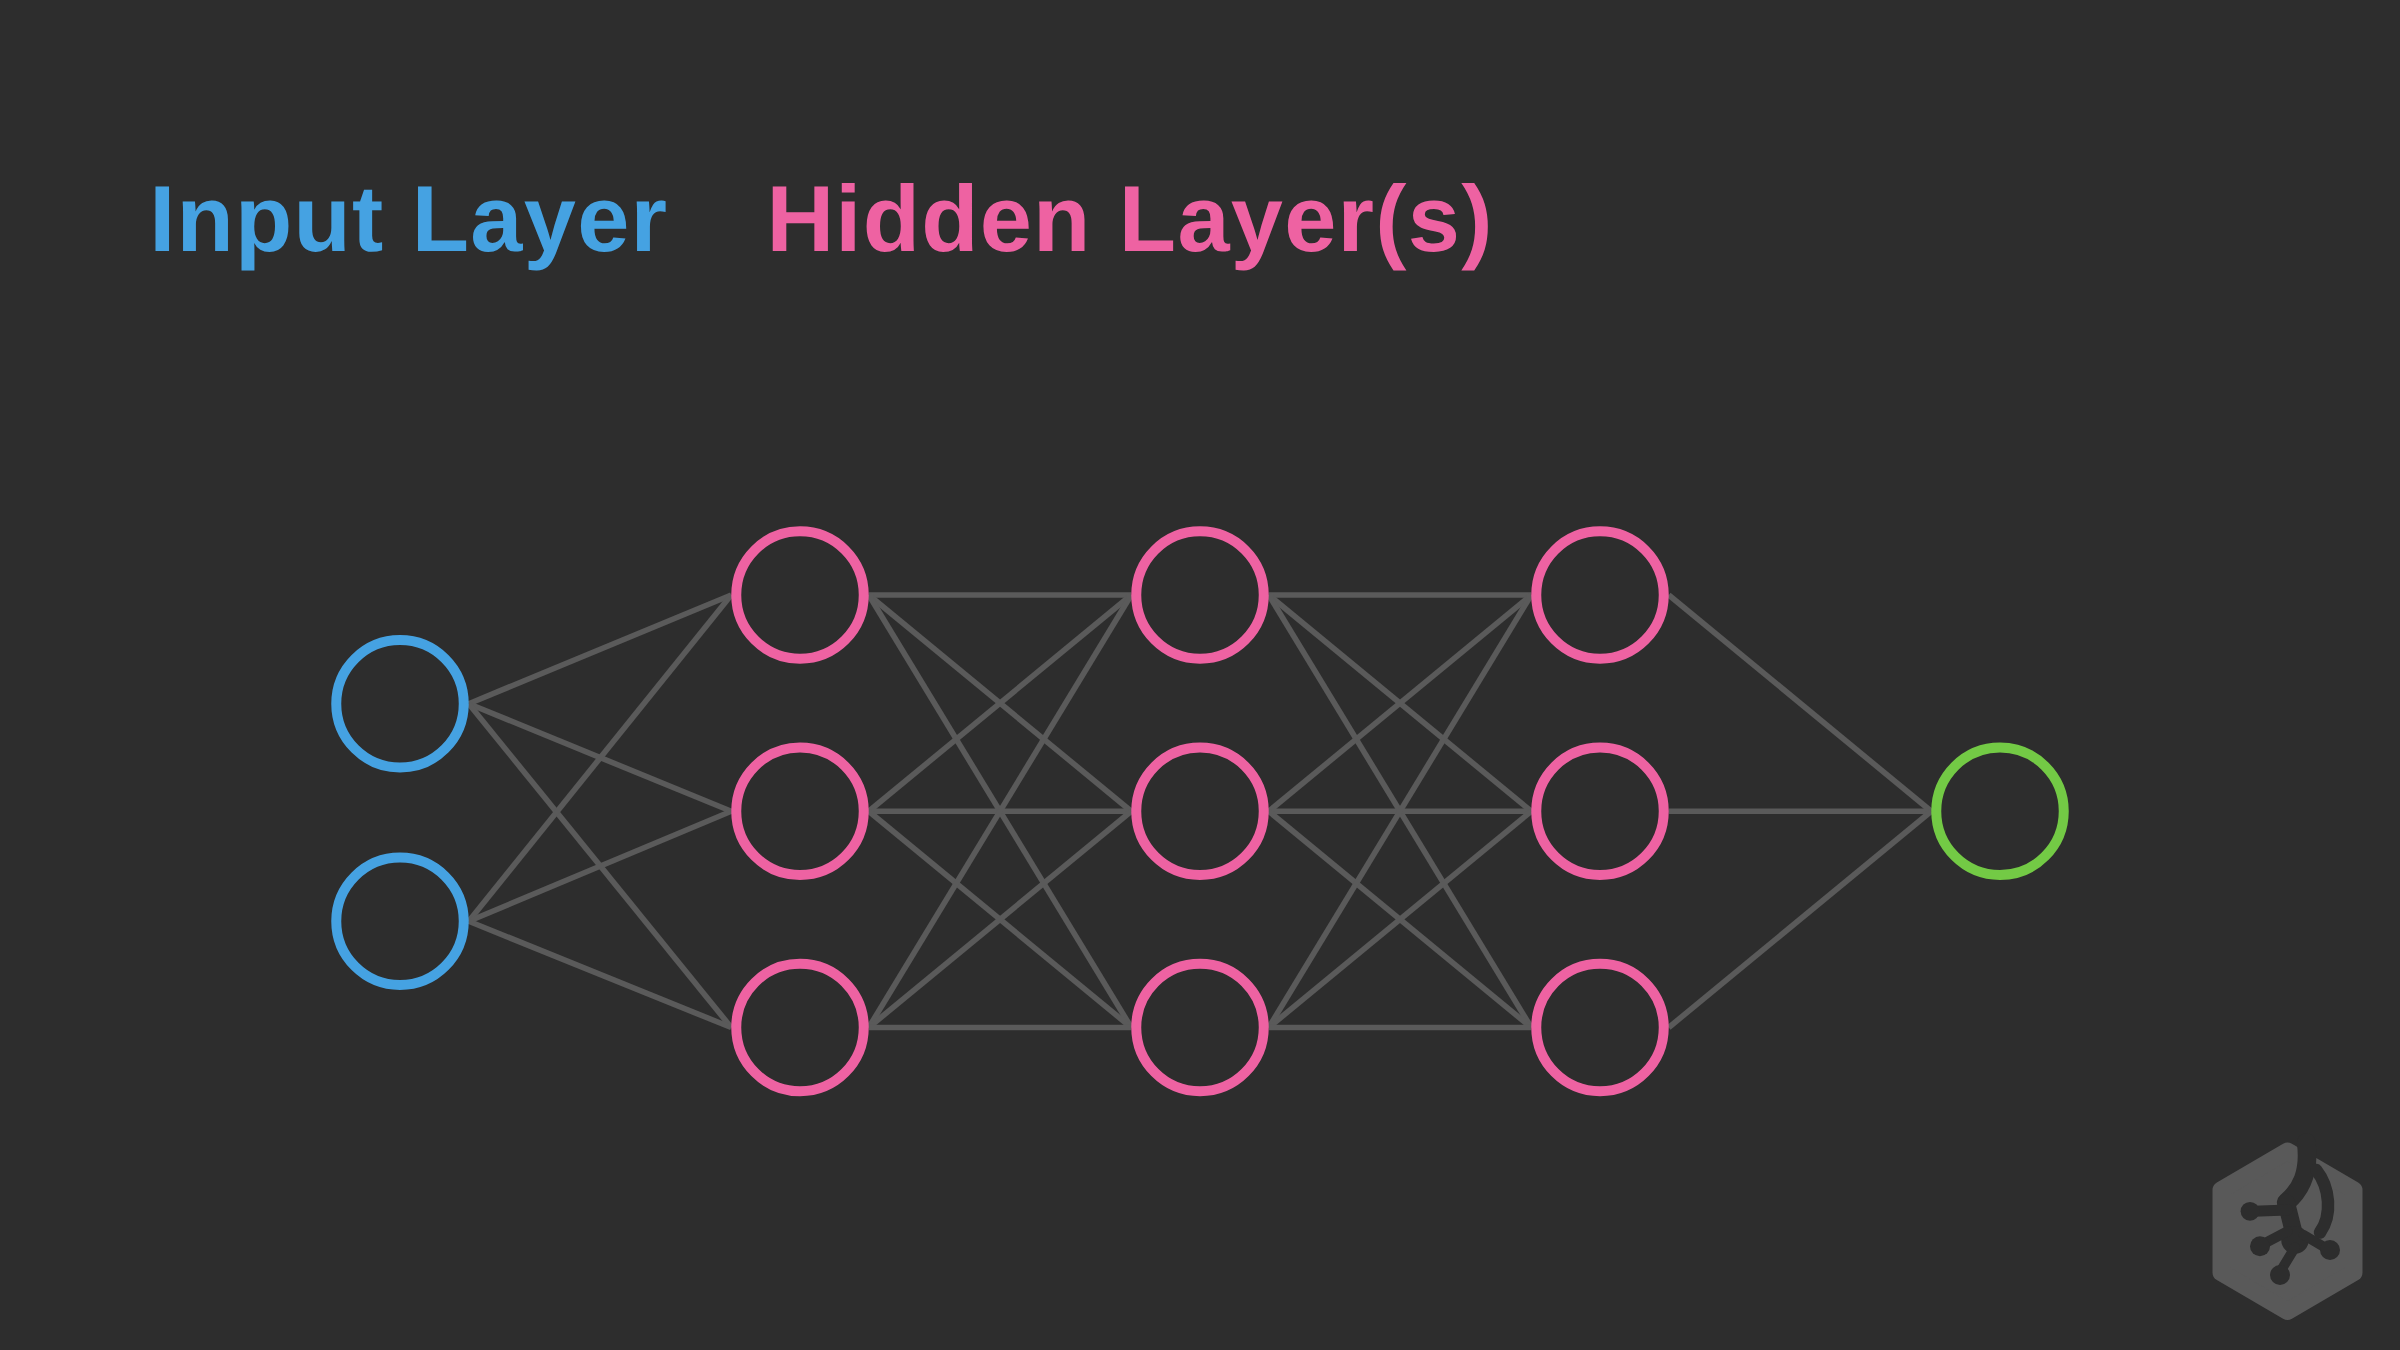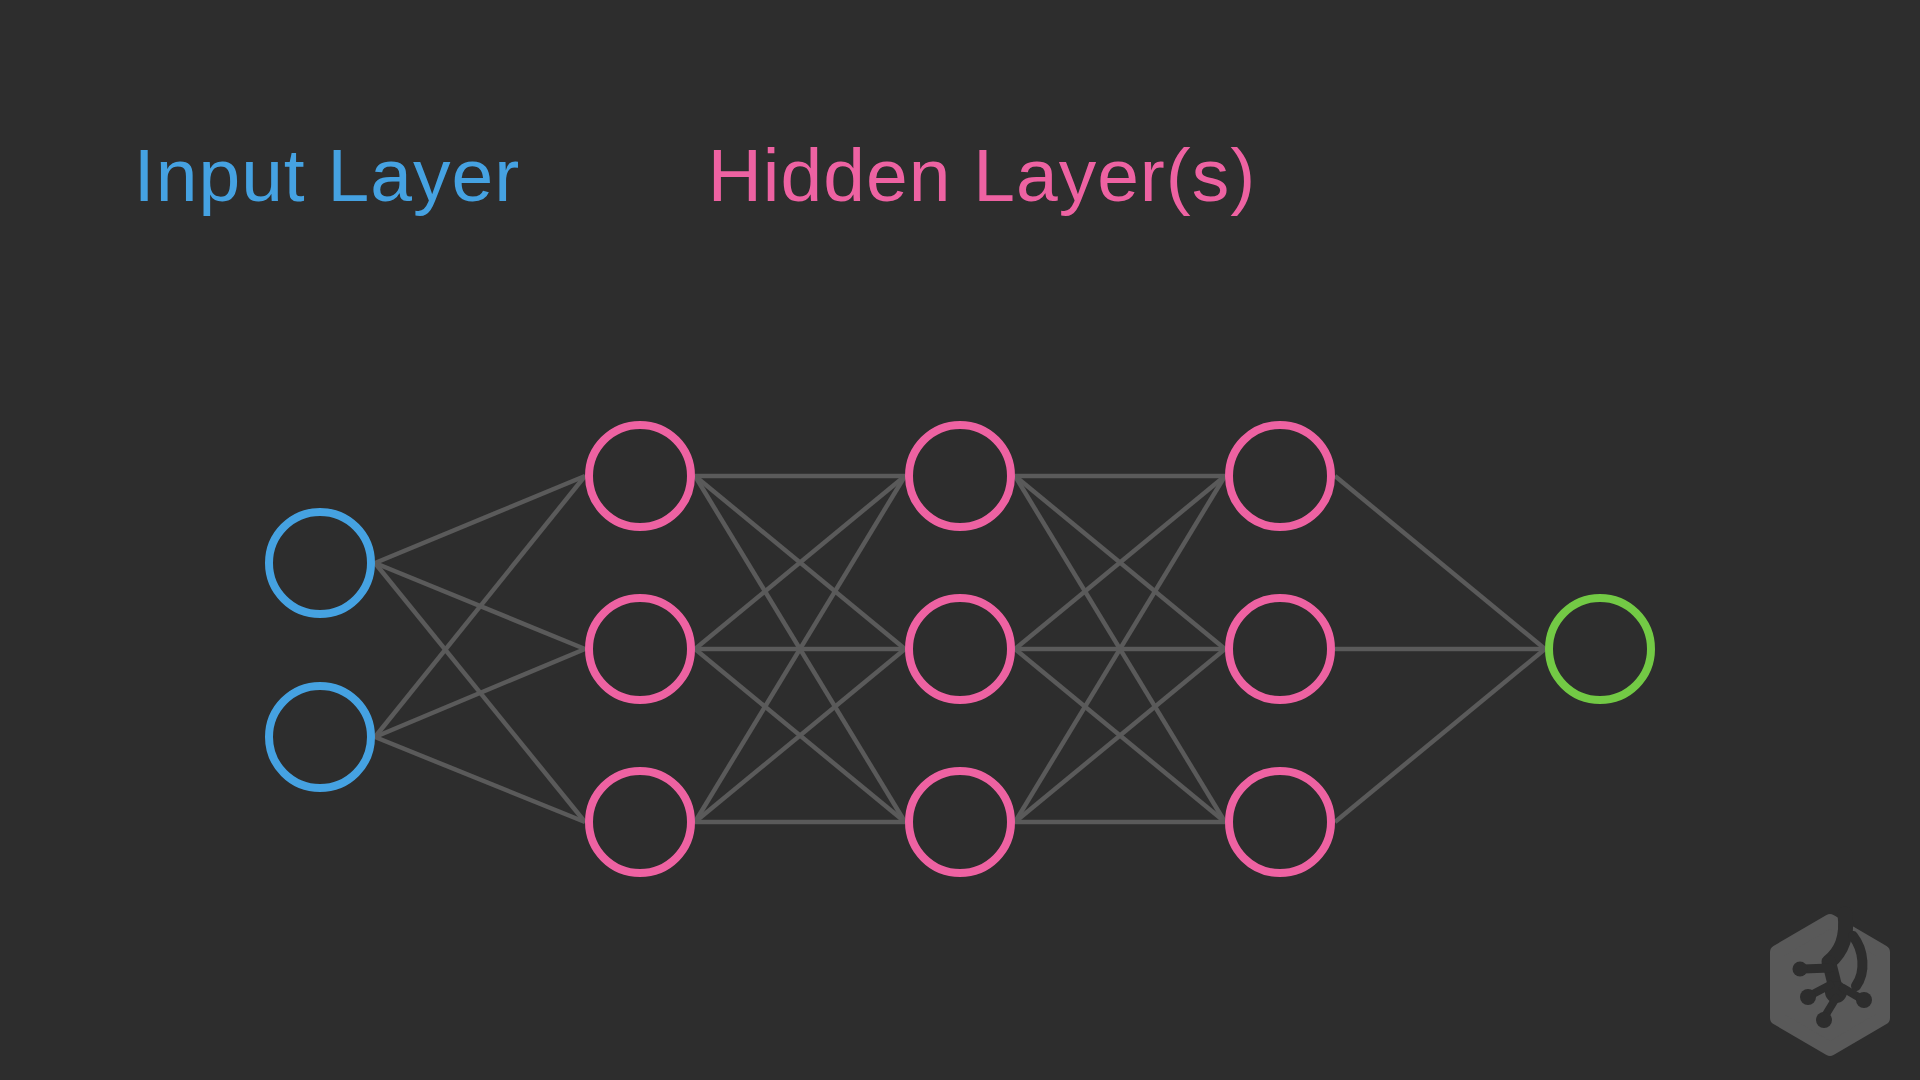--- a/index.html
+++ b/index.html
@@ -11,28 +11,28 @@
     position:relative;
     width:1920px;height:1080px;
     background:var(--bg,#2d2d2d);
     overflow:hidden;
   }
   .layer-title{
     position:absolute;
     top:138px;
     transform:translateX(-50%);
     font-size:75px;
-    font-weight:400;
+    font-weight:700;
     letter-spacing:1px;
     line-height:1;
     white-space:nowrap;
     user-select:none;
   }
   .title-input{left:327px;color:var(--input-color,#45a2e2);}
-  .title-hidden{left:982px;color:var(--hidden-color,#ee62a2);}
+  .title-hidden{left:904px;color:var(--hidden-color,#ee62a2);}
   .title-output{left:1598px;color:var(--output-color,#73ca45);}
   svg.net{position:absolute;left:0;top:0;}
   .logo-hex{
     fill:var(--logo-color,#595959);
     stroke:var(--logo-color,#595959);
     stroke-width:14;
     stroke-linejoin:round;
   }
   .logo-cut{
     stroke:var(--bg,#2d2d2d);

